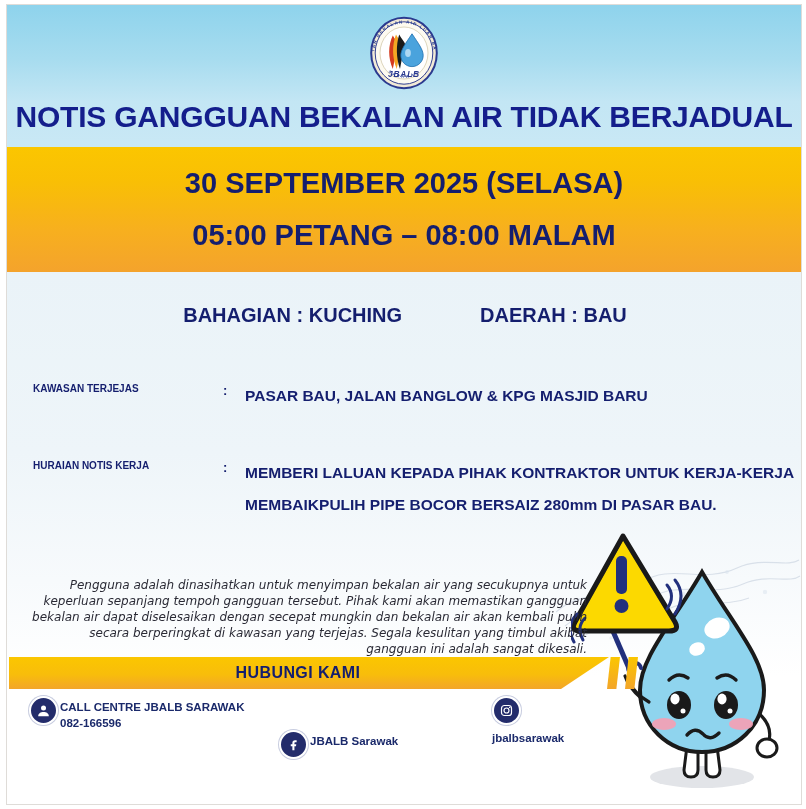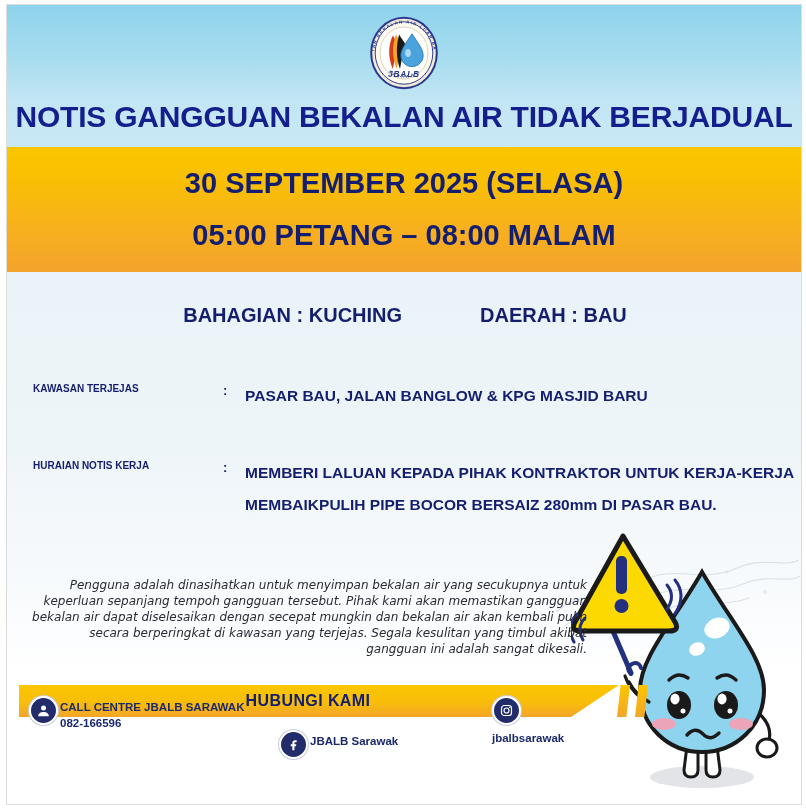--- a/index.html
+++ b/index.html
@@ -165,26 +165,25 @@
     font-size: 12px;
     line-height: 1.33;
     color: #2a2a35;
     z-index: 6;
     text-align: right;
   }
 
   
   .contact-banner {
     position: absolute;
-    left: 12px;
+    left: 2px;
     top: 385px;
     width: 648px;
     height: 32px;
     z-index: 7;
-    margin-top: 28px;
   }
   .contact-banner .cb-body {
     position: absolute;
     left: 0; top: 0;
     width: 600px;
     height: 32px;
     background: linear-gradient(180deg, #fbc600 0%, #f8bd0b 55%, #f3a52a 100%);
     clip-path: polygon(0 0, 100% 0, 92% 100%, 0 100%);
     display: flex;
     align-items: center;

